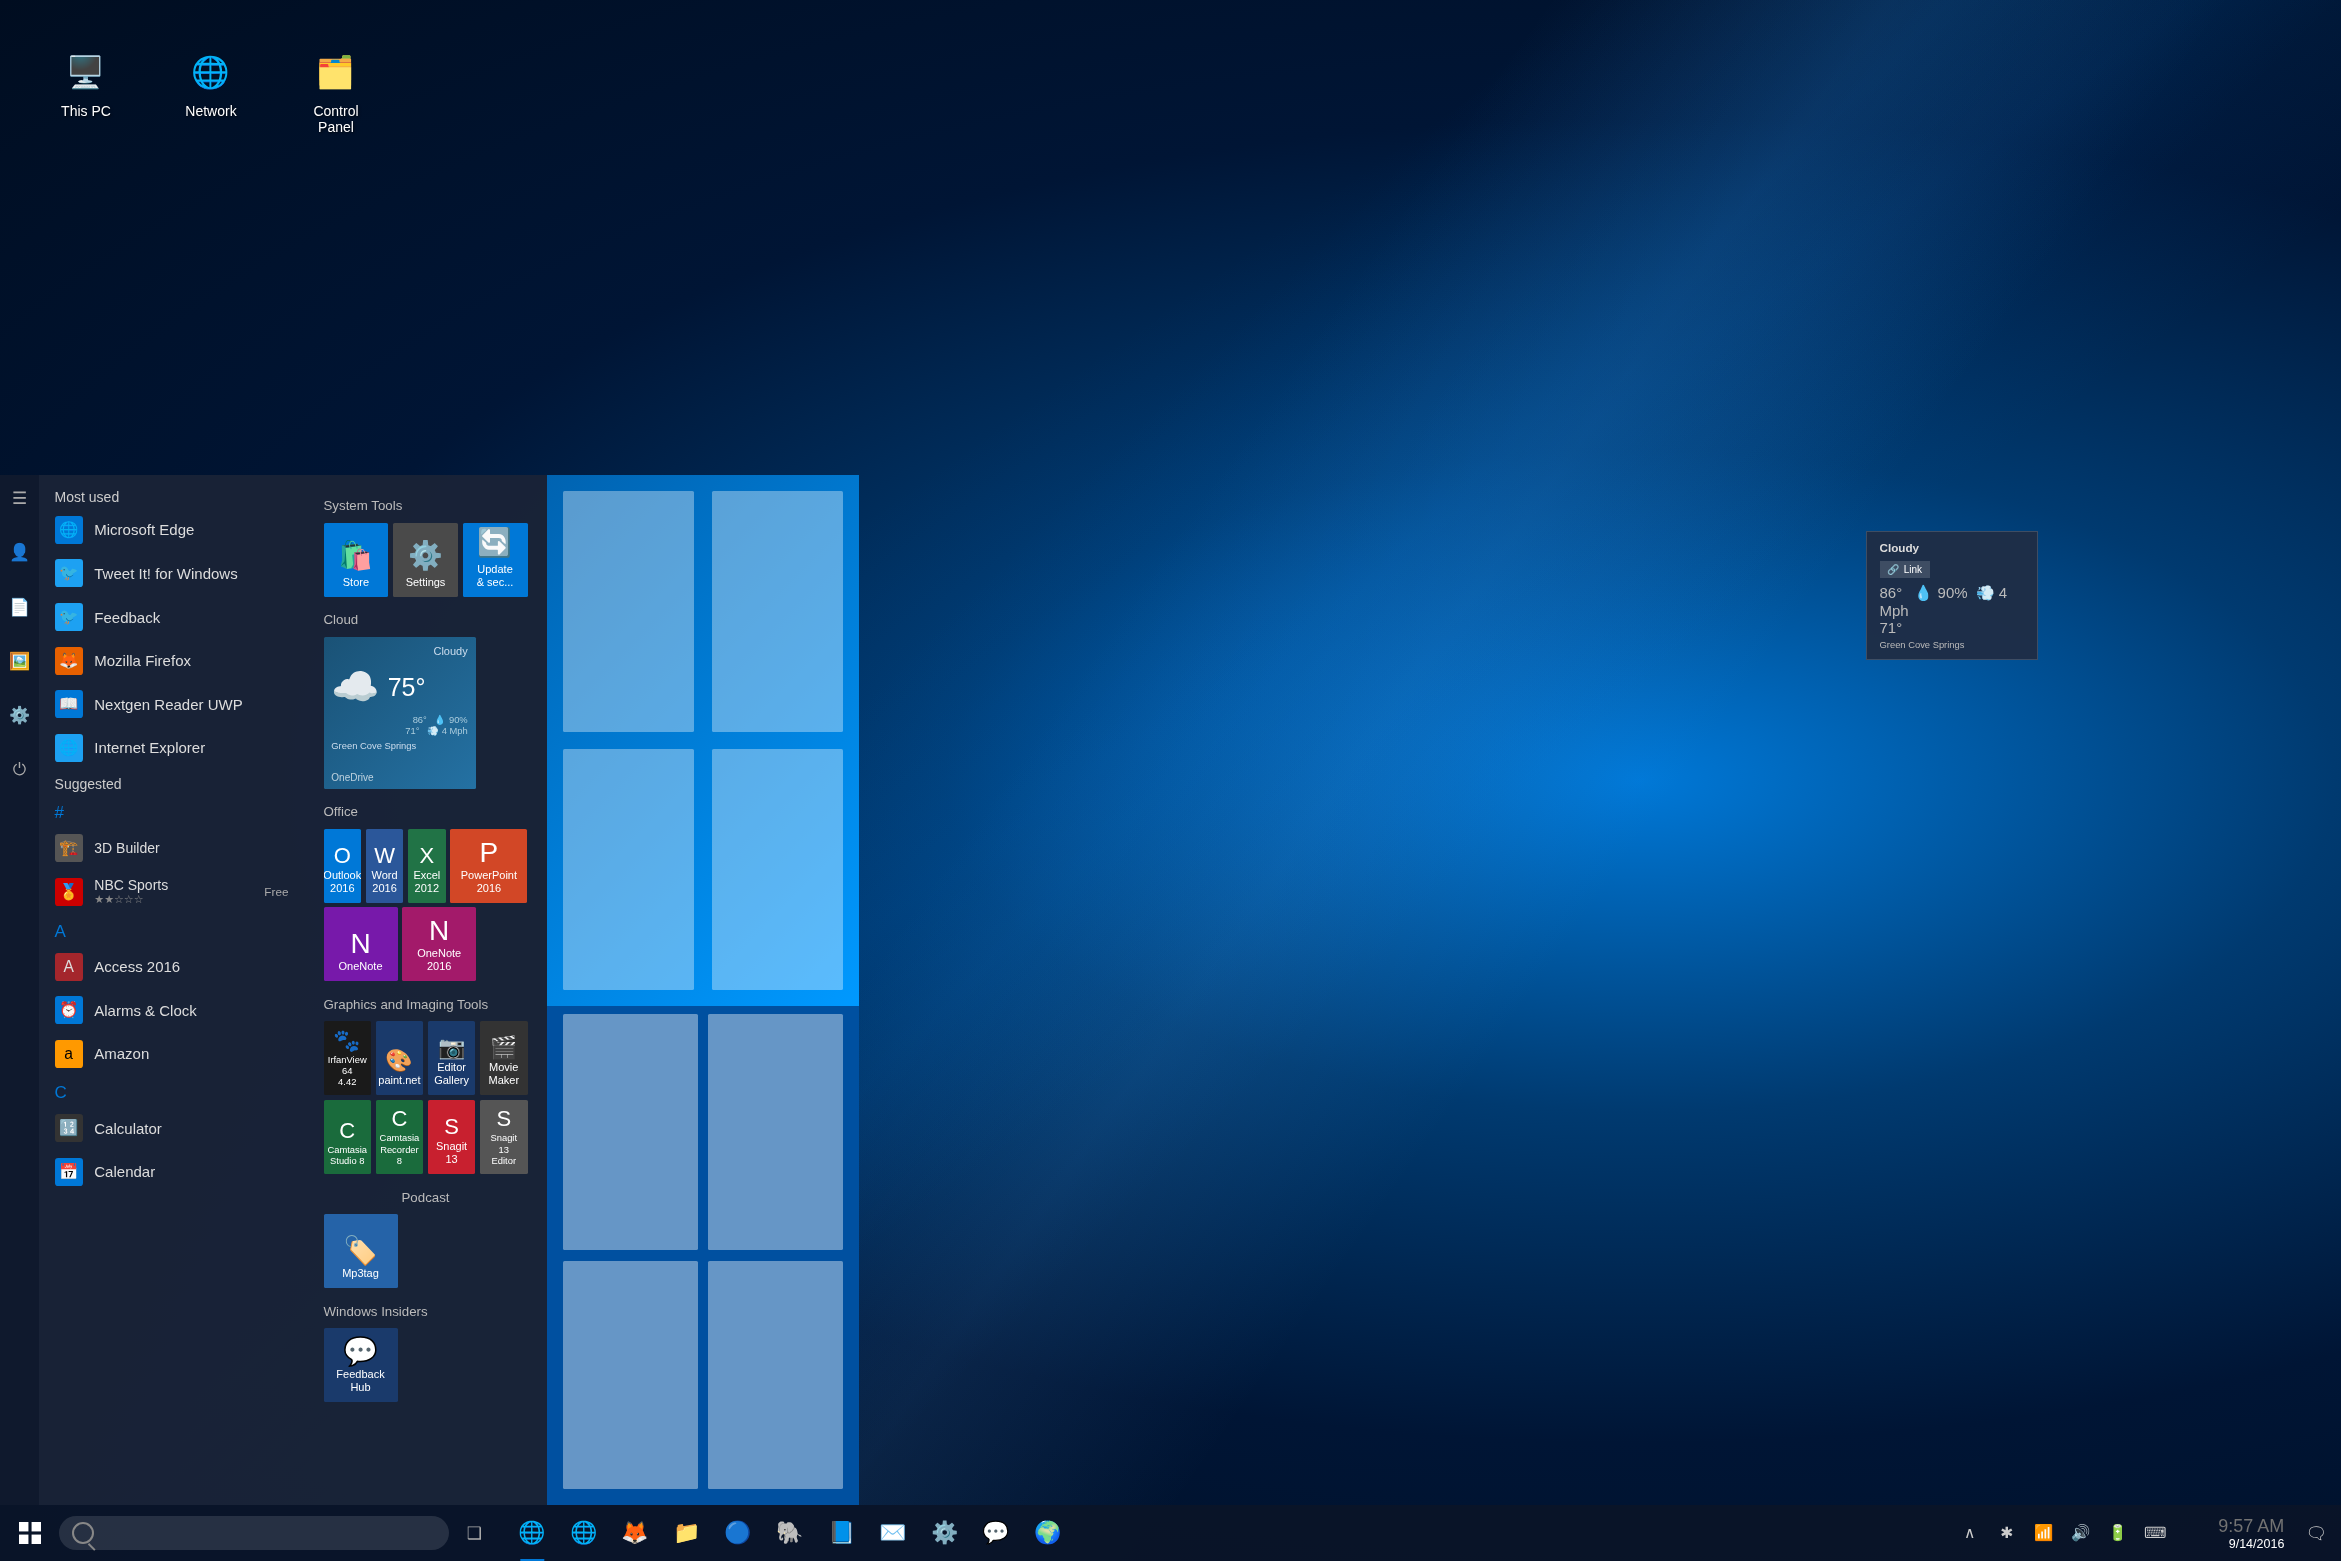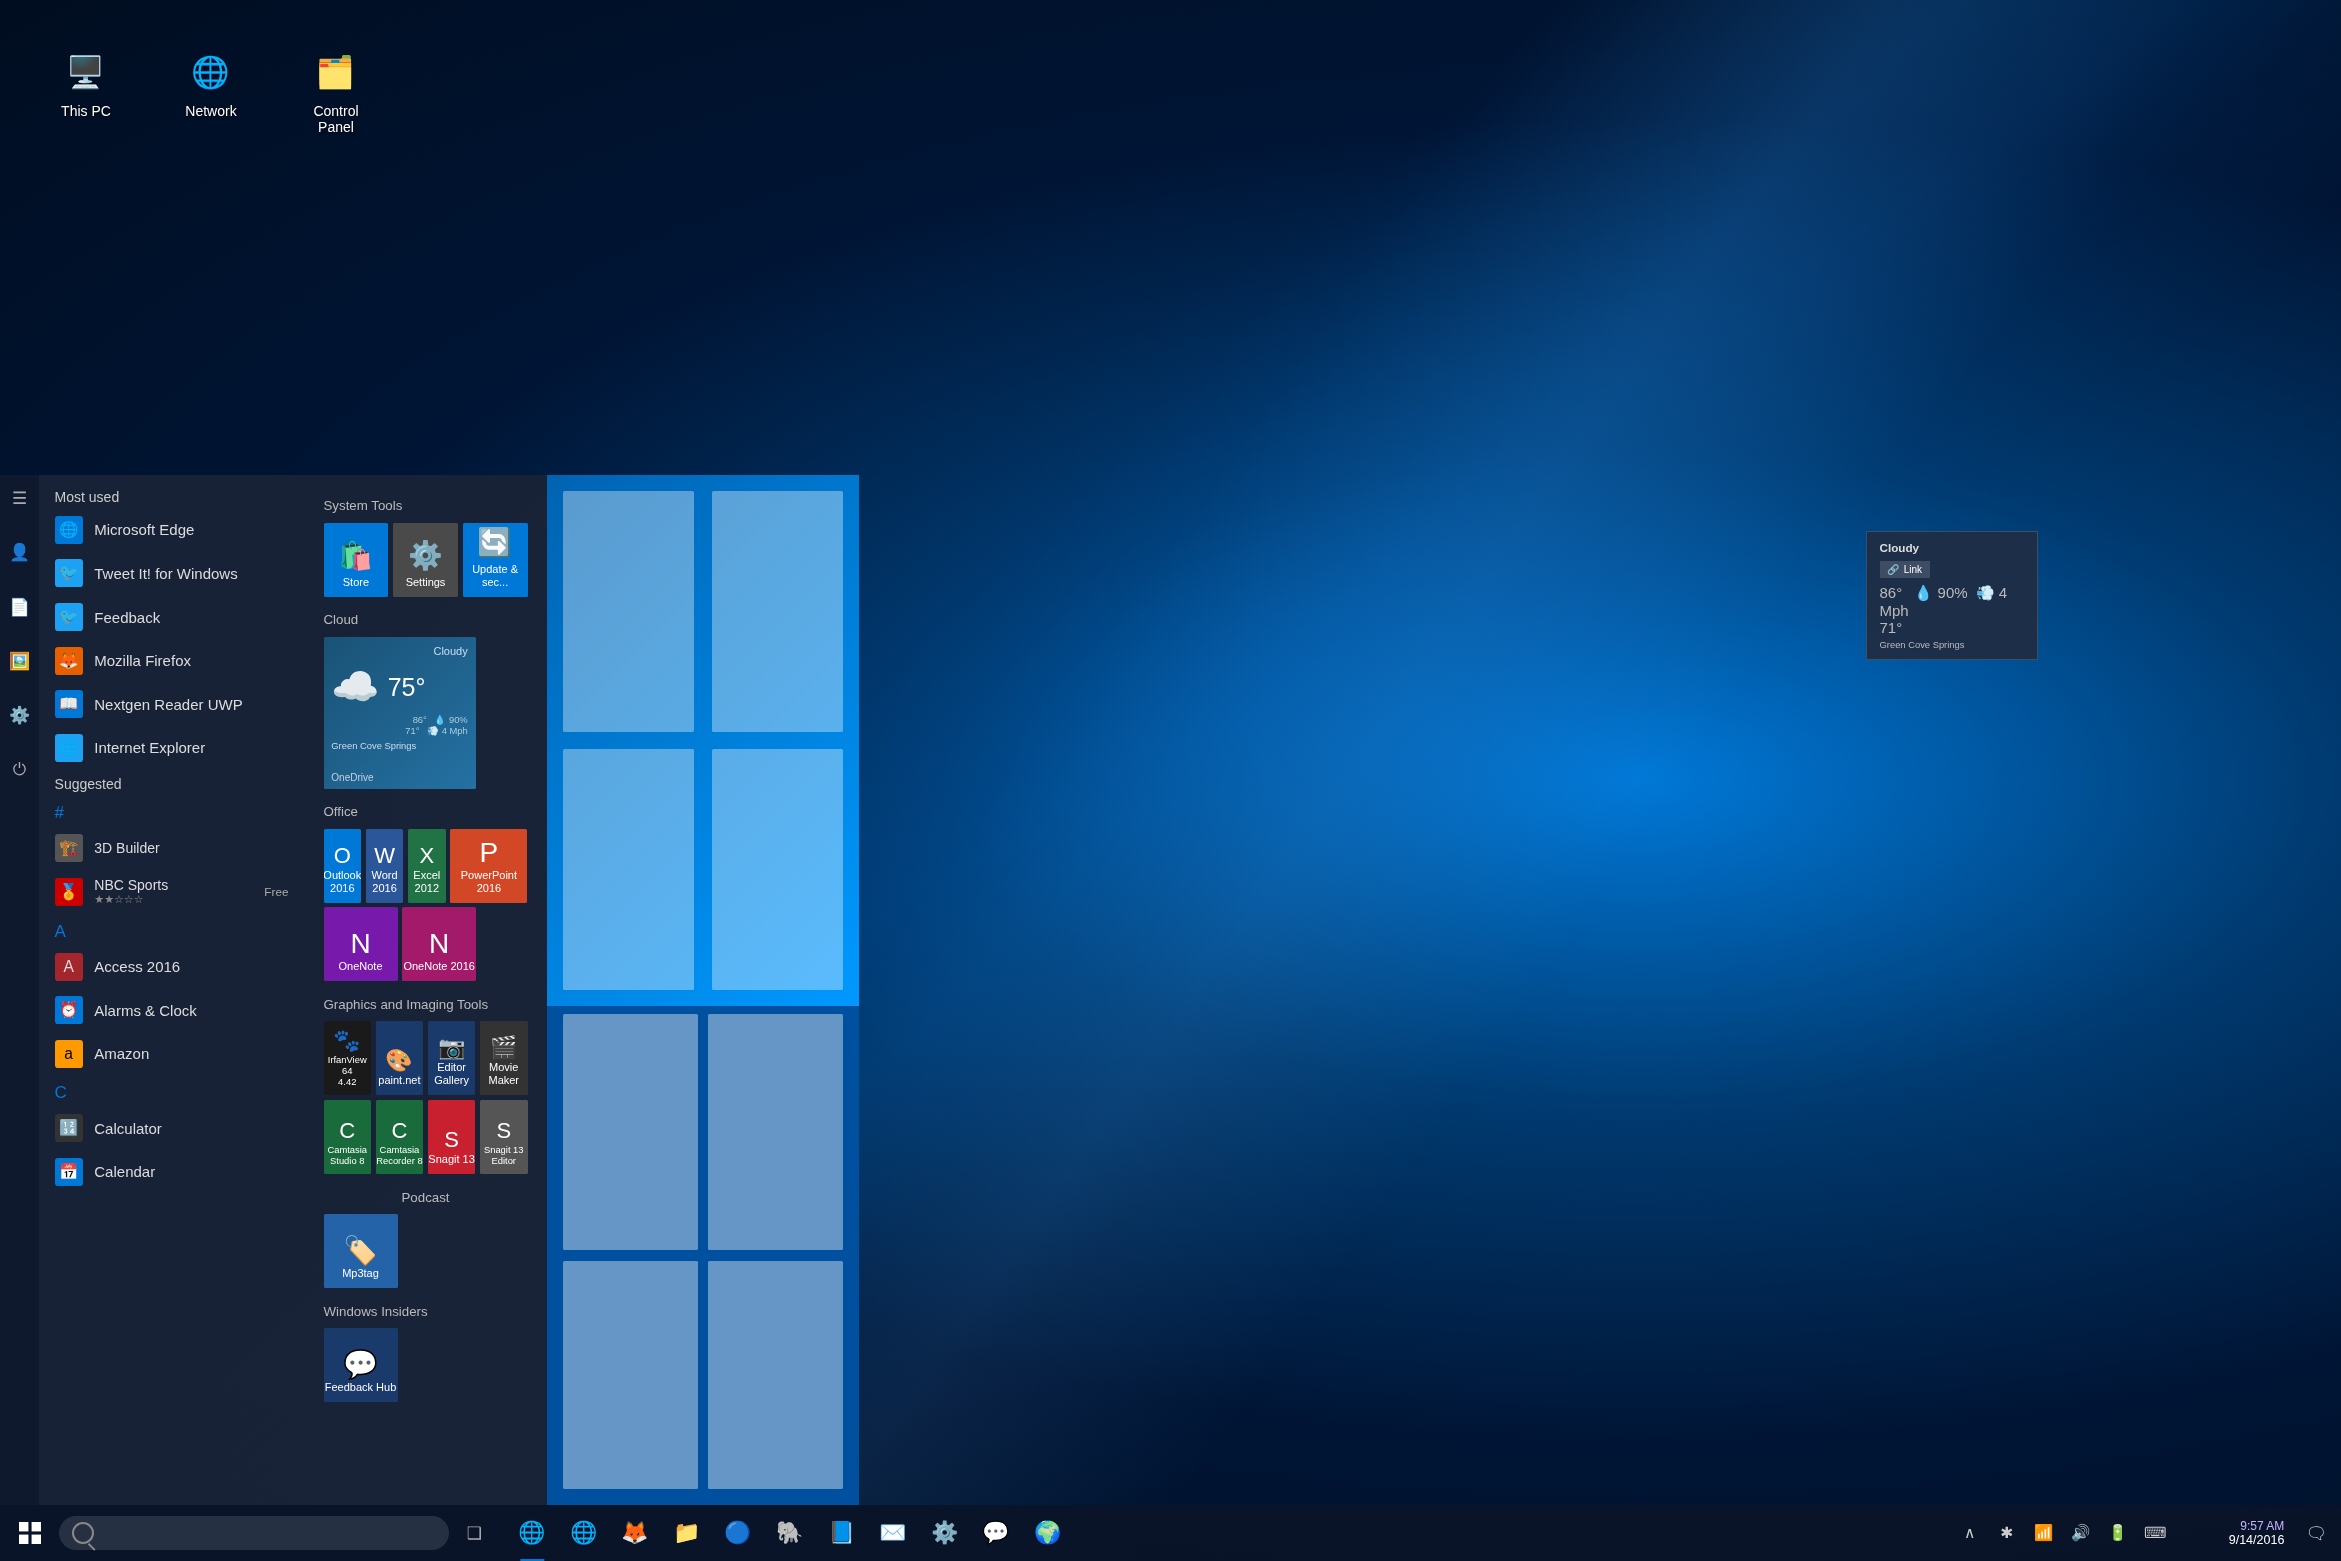--- a/index.html
+++ b/index.html
@@ -206,21 +206,21 @@
 
     .tile-icon {
       font-size: 28px;
       margin-bottom: 3.9px;
     }
     .tile-label {
       font-size: 11px;
       color: white;
       text-align: center;
       line-height: 1.2;
-      padding: 0 0;
+      padding: 0 14px;
     }
 
     
     .tile-blue { background: #0078d7; }
     .tile-onenote { background: #7719aa; }
 
     
     .tile-weather {
       background: linear-gradient(135deg, #1a5276 0%, #2471a3 100%);
       width: 152px;
@@ -395,21 +395,21 @@
       cursor: pointer;
     }
 
     .taskbar-clock {
       display: flex;
       flex-direction: column;
       align-items: flex-end;
       padding: 0 9.4px;
       cursor: pointer;
     }
-    .clock-time { font-size: 12px; color: #c4b5fd; }
+    .clock-time { font-size: 18px; color: #737373; }
     .clock-date { font-size: 12.5px; color: white; margin-left: 44px; }
 
     .taskbar-notification {
       width: 39px;
       height: 56px;
       display: flex;
       align-items: center;
       justify-content: center;
       cursor: pointer;
       font-size: 17px;

